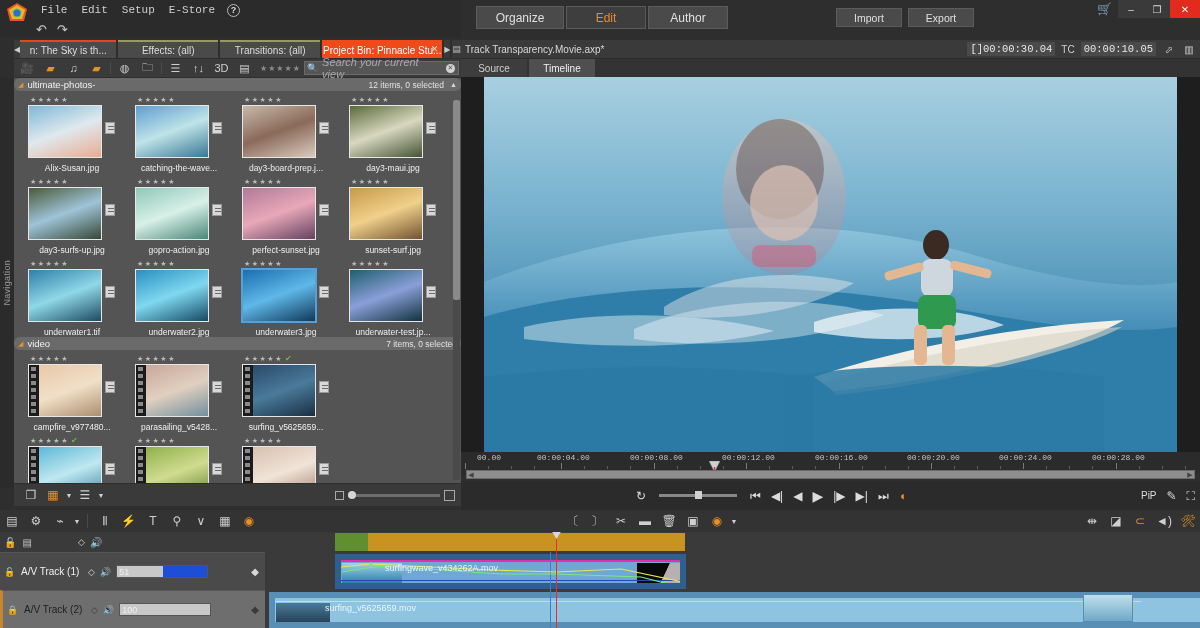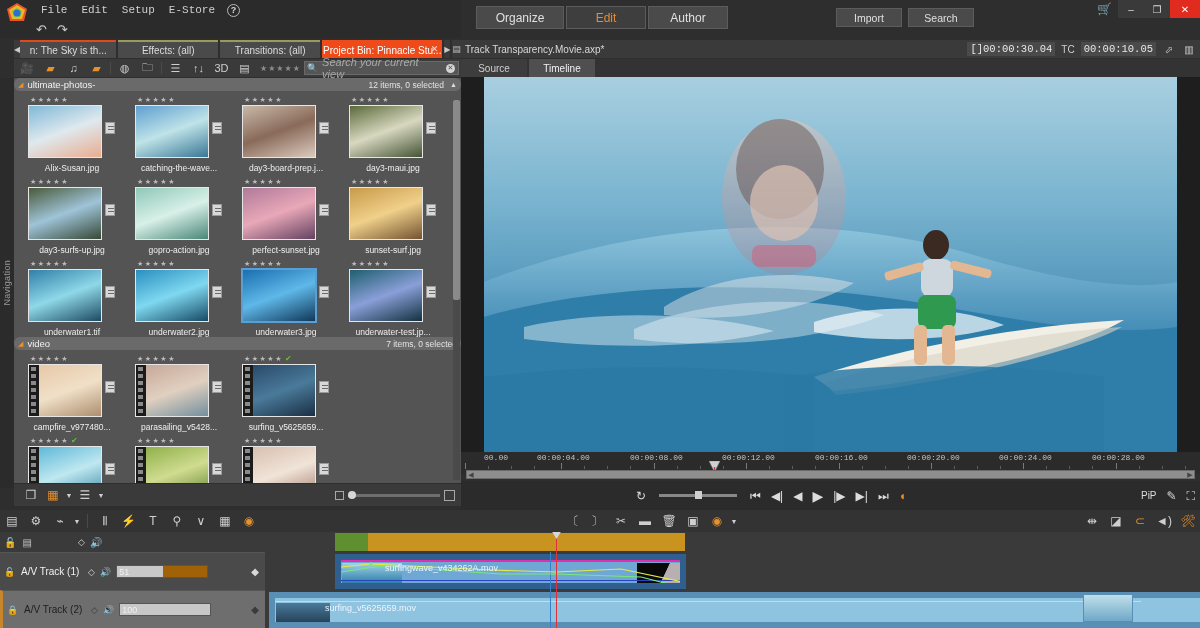--- a/index.html
+++ b/index.html
@@ -136,21 +136,21 @@
   .tl-div{width:1px;height:14px;background:#4a4a4a;margin:0 5px;}
 
   .tlbody{position:absolute;left:0;top:532px;width:1200px;height:96px;background:#3a3a3a;}
   .tl-hdrrow{position:absolute;left:0;top:0;width:265px;height:20px;background:#3a3a3a;display:flex;align-items:center;padding-left:4px;gap:6px;}
   .trk{position:absolute;left:0;width:265px;display:flex;align-items:center;padding-left:4px;gap:5px;}
   .trk.t1{top:20px;height:38px;background:#4a4a4a;border-top:1px solid #555;}
   .trk.t2{top:58px;height:38px;background:#6e6e6e;border-top:1px solid #555;border-left:3px solid #c8862a;}
   .lockcol{width:12px;display:flex;flex-direction:column;align-items:center;color:#d0d0d0;font-size:9px;}
   .trkname{font-size:10px;color:#f0f0f0;width:62px;}
   .trk .mini{color:#d0d0d0;font-size:9px;}
-  .volwrap{width:92px;height:13px;background:#a16207;border:1px solid #555;display:flex;align-items:center;position:relative;}
+  .volwrap{width:92px;height:13px;background:#1d4ed8;border:1px solid #555;display:flex;align-items:center;position:relative;}
   .volwrap .val{position:absolute;left:2px;font-size:9px;color:#f0f0f0;z-index:2;}
   .volwrap .fill{height:100%;background:#c8c8c8;}
   .keyic{margin-left:auto;margin-right:6px;color:#d8d8d8;font-size:10px;}
 
   .tlclips{position:absolute;left:265px;top:0;width:935px;height:96px;background:#3a3a3a;overflow:hidden;}
   .cursor{position:absolute;top:0;width:1px;height:96px;background:#e0303a;z-index:30;}
   .cursor .hd{position:absolute;left:-5px;top:-2px;width:11px;height:9px;background:#d8d8d8;clip-path:polygon(0 0,100% 0,50% 100%);}
 
   .clipA{position:absolute;background:#6fa8d4;border:6px solid #86efac;overflow:hidden;}
   .cliplbl{position:absolute;left:4px;top:3px;font-size:9px;color:#eaf4ff;white-space:nowrap;z-index:4;}
@@ -574,21 +574,21 @@
       <div class="b">–</div>
       <div class="b">❐</div>
       <div class="b close">✕</div>
     </div>
 
     <div class="modebar">
       <div class="modebtn" style="left:15px;width:88px;">Organize</div>
       <div class="modebtn active" style="left:105px;width:80px;">Edit</div>
       <div class="modebtn" style="left:187px;width:80px;">Author</div>
       <div class="impexp" style="left:375px;width:66px;">Import</div>
-      <div class="impexp" style="left:447px;width:66px;">Search</div>
+      <div class="impexp" style="left:447px;width:66px;">Export</div>
     </div>
 
     <div class="projbar">
       <div class="nm">Track Transparency.Movie.axp*</div>
       <div class="tcgrp">
         <span class="tcval">[]00:00:30.04</span>
         <span class="tclbl">TC</span>
         <span class="tcval">00:00:10.05</span>
         <span class="pb-ic">⬀</span>
         <span class="pb-ic">▥</span>
@@ -651,21 +651,21 @@
         <rect x="400" y="190" width="40" height="9" rx="4" fill="#e2b792" transform="rotate(-16 420 194)"></rect>
         <rect x="466" y="188" width="42" height="9" rx="4" fill="#e2b792" transform="rotate(14 487 192)"></rect>
       </g>
       <path d="M300,300 C400,284 520,286 620,300 L620,375 L300,375 Z" fill="#2c7aa6" opacity="0.85"></path>
       <path d="M0,300 C120,286 230,288 330,300 L330,375 L0,375 Z" fill="#2a78a4" opacity="0.8"></path>
     </svg>
   </div>
 
   <div class="ruler">
     <div id="ruler-content">
-        <div class="lbl" style="left: 23px;">00.00</div>
+        <div class="lbl" style="left: 16px;">00.00</div>
         <div class="tick" style="left: 4px;"></div>
         <div class="tick minor" style="left: 27px;"></div>
         <div class="tick minor" style="left: 50px;"></div>
         <div class="tick minor" style="left: 73px;"></div>
         <div class="lbl" style="left: 76px;">00:00:04.00</div>
         <div class="tick" style="left: 100px;"></div>
         <div class="tick minor" style="left: 123px;"></div>
         <div class="tick minor" style="left: 146px;"></div>
         <div class="tick minor" style="left: 169px;"></div>
         <div class="lbl" style="left: 169px;">00:00:08.00</div>

